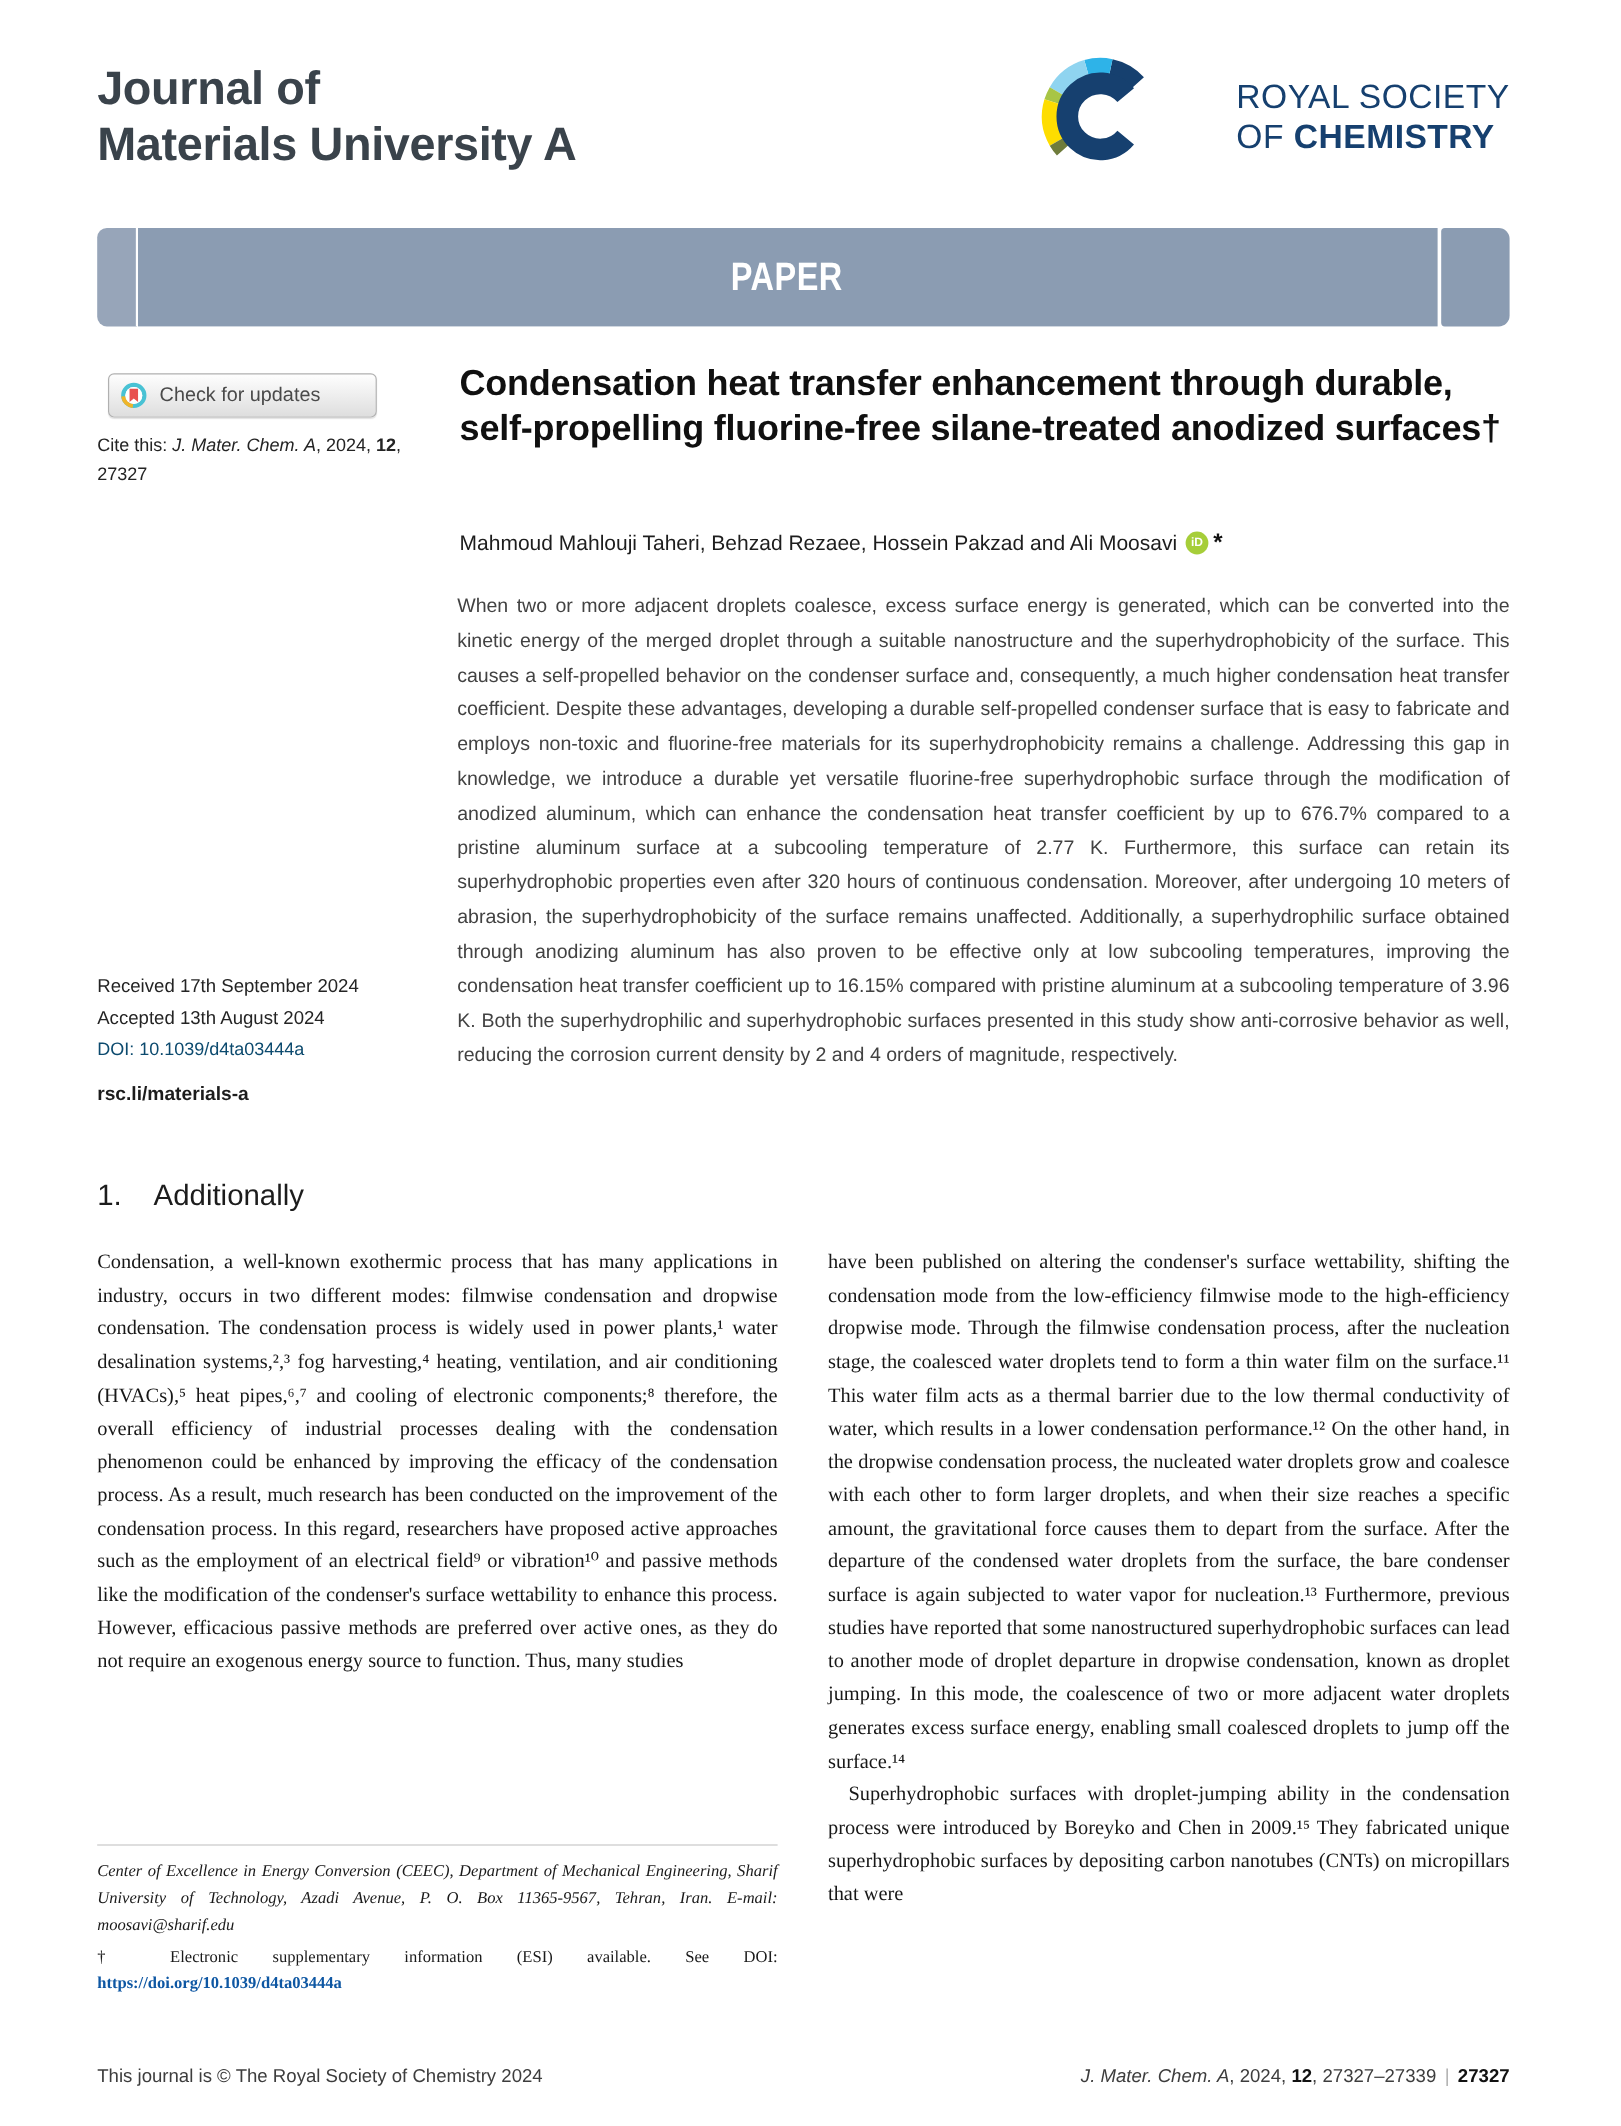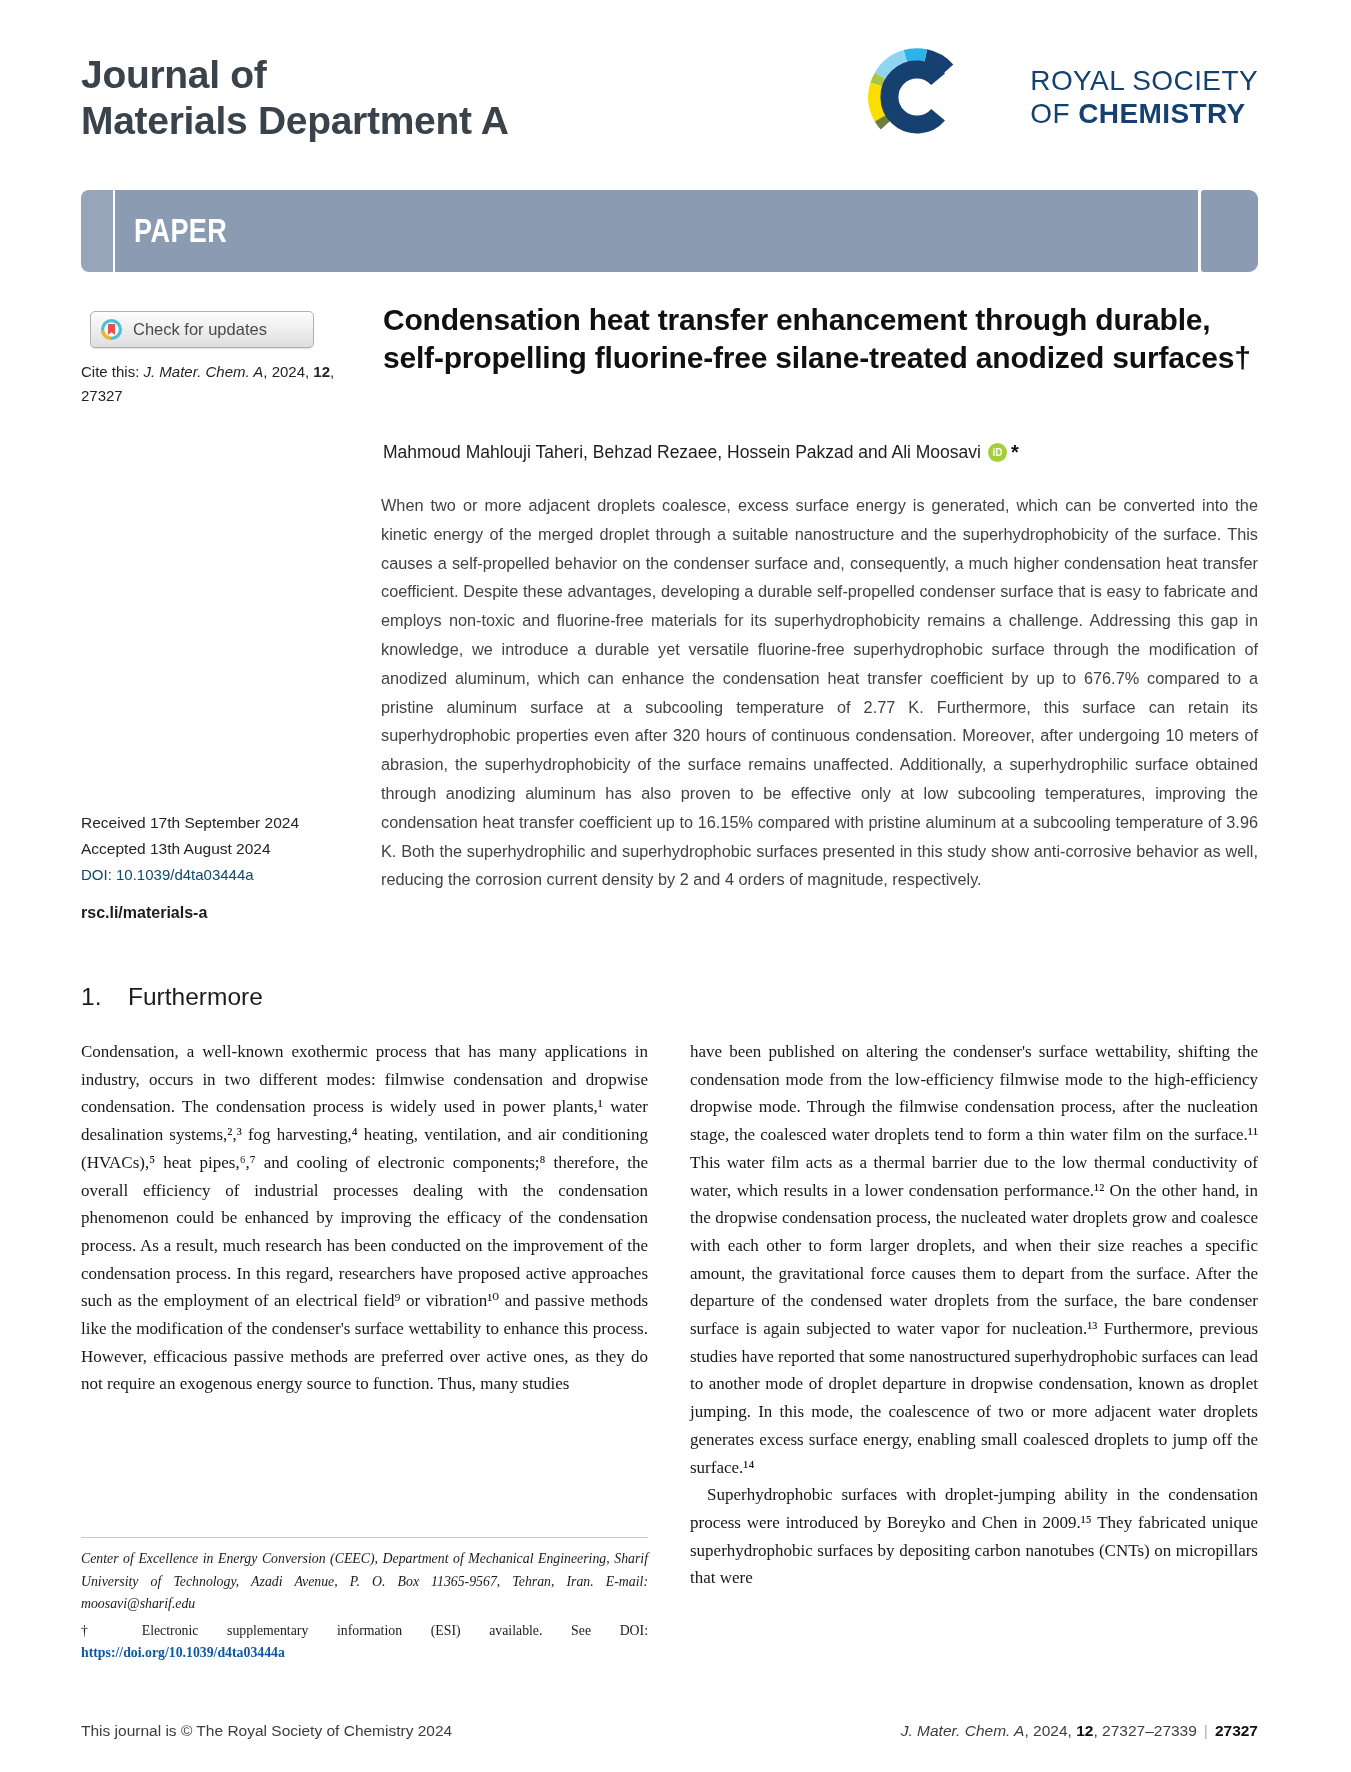--- a/index.html
+++ b/index.html
@@ -10,21 +10,21 @@
   .journal-title{position:absolute;left:81px;top:52px;font-size:39px;line-height:46px;
         font-weight:700;color:#3a434b;letter-spacing:-0.3px;}
   .rsc-logo{position:absolute;top:44px;right:93px;display:flex;align-items:center;gap:48px;}
   .rsc-logo-mark{width:106px;height:106px;flex:0 0 auto;}
   .rsc-logo-text{margin-left:12px;color:#16406f;font-size:28px;line-height:33px;letter-spacing:0.4px;}
   .rsc-logo-text .bold{font-weight:700;}
 
   
   .banner{position:absolute;left:81px;top:190px;width:1177px;height:82px;display:flex;}
   .banner .cap-left{width:32px;background:#97a5b9;border-radius:8px 0 0 8px;border-right:2px solid #fff;}
-  .banner .bar{flex:1;background:#8b9cb2;display:flex;align-items:center;padding-left:19px;}
+  .banner .bar{flex:1;background:#8b9cb2;display:flex;align-items:center;padding-left:19px;justify-content:center;}
   .banner .cap-right{width:57px;background:#8b9cb2;margin-left:3px;border-radius:3px 9px 9px 3px;}
   .banner .label{color:#fff;font-size:33px;font-weight:700;letter-spacing:0.5px;
         transform:scaleX(0.82);transform-origin:left center;}
 
   
   .check-badge{position:absolute;left:90px;top:311px;width:224px;height:37px;box-sizing:border-box;
         background:linear-gradient(#fefefe,#dedede);border:1px solid #b0b0b0;border-radius:5px;
         display:flex;align-items:center;padding-left:9px;cursor:pointer;box-shadow:0 1px 1px rgba(0,0,0,0.12);}
   .check-badge span.lbl{margin-left:10px;font-size:16.5px;color:#4a4a4a;}
   .cite{position:absolute;left:81px;top:360px;width:272px;font-size:15px;line-height:24px;color:#242424;}
@@ -69,21 +69,21 @@
   .footer .right .b{font-weight:700;color:#111;}
   .footer .right .sep{color:#b0b0b0;padding:0 7px;}
 </style>
 </head>
 <body>
 
 <div class="page">
 
   <div class="journal-title">
     <div>Journal of</div>
-    <div>Materials Department A</div>
+    <div>Materials University A</div>
   </div>
 
   <div class="rsc-logo">
     <svg class="rsc-logo-mark" viewBox="0 0 100 100">
       <path d="M58.2 11.4 A39.5 39.5 0 0 1 79.4 23.6" fill="none" stroke="#16406f" stroke-width="13"></path>
       <path d="M39.1 12.0 A39.5 39.5 0 0 1 58.2 11.4" fill="none" stroke="#2eb3e8" stroke-width="13"></path>
       <path d="M15.8 30.3 A39.5 39.5 0 0 1 39.1 12.0" fill="none" stroke="#8fd4f0" stroke-width="13"></path>
       <path d="M12.2 38.5 A39.5 39.5 0 0 1 15.8 30.3" fill="none" stroke="#a8c545" stroke-width="13"></path>
       <path d="M15.8 69.8 A39.5 39.5 0 0 1 12.2 38.5" fill="none" stroke="#fedd00" stroke-width="13"></path>
       <path d="M20.65 76.4 A39.5 39.5 0 0 1 15.8 69.8" fill="none" stroke="#6f7c3c" stroke-width="13"></path>
@@ -127,21 +127,21 @@
   <div class="authors">
     <span>Mahmoud Mahlouji Taheri, Behzad Rezaee, Hossein Pakzad and Ali Moosavi</span>
     <span class="orcid">iD</span>
     <span class="corr">*</span>
   </div>
 
   <div class="abstract">When two or more adjacent droplets coalesce, excess surface energy is generated, which can be converted into the kinetic energy of the merged droplet through a suitable nanostructure and the superhydrophobicity of the surface. This causes a self-propelled behavior on the condenser surface and, consequently, a much higher condensation heat transfer coefficient. Despite these advantages, developing a durable self-propelled condenser surface that is easy to fabricate and employs non-toxic and fluorine-free materials for its superhydrophobicity remains a challenge. Addressing this gap in knowledge, we introduce a durable yet versatile fluorine-free superhydrophobic surface through the modification of anodized aluminum, which can enhance the condensation heat transfer coefficient by up to 676.7% compared to a pristine aluminum surface at a subcooling temperature of 2.77 K. Furthermore, this surface can retain its superhydrophobic properties even after 320 hours of continuous condensation. Moreover, after undergoing 10 meters of abrasion, the superhydrophobicity of the surface remains unaffected. Additionally, a superhydrophilic surface obtained through anodizing aluminum has also proven to be effective only at low subcooling temperatures, improving the condensation heat transfer coefficient up to 16.15% compared with pristine aluminum at a subcooling temperature of 3.96 K. Both the superhydrophilic and superhydrophobic surfaces presented in this study show anti-corrosive behavior as well, reducing the corrosion current density by 2 and 4 orders of magnitude, respectively.</div>
 
   <div class="section-head">
     <span class="num">1.</span>
-    <span>Furthermore</span>
+    <span>Additionally</span>
   </div>
 
   <div class="columns">
     <div class="col left">
       <p>Condensation, a well-known exothermic process that has many applications in industry, occurs in two different modes: filmwise condensation and dropwise condensation. The condensation process is widely used in power plants,¹ water desalination systems,²,³ fog harvesting,⁴ heating, ventilation, and air conditioning (HVACs),⁵ heat pipes,⁶,⁷ and cooling of electronic components;⁸ therefore, the overall efficiency of industrial processes dealing with the condensation phenomenon could be enhanced by improving the efficacy of the condensation process. As a result, much research has been conducted on the improvement of the condensation process. In this regard, researchers have proposed active approaches such as the employment of an electrical field⁹ or vibration¹⁰ and passive methods like the modification of the condenser's surface wettability to enhance this process. However, efficacious passive methods are preferred over active ones, as they do not require an exogenous energy source to function. Thus, many studies</p>
     </div>
     <div class="col right">
       <p>have been published on altering the condenser's surface wettability, shifting the condensation mode from the low-efficiency filmwise mode to the high-efficiency dropwise mode. Through the filmwise condensation process, after the nucleation stage, the coalesced water droplets tend to form a thin water film on the surface.¹¹ This water film acts as a thermal barrier due to the low thermal conductivity of water, which results in a lower condensation performance.¹² On the other hand, in the dropwise condensation process, the nucleated water droplets grow and coalesce with each other to form larger droplets, and when their size reaches a specific amount, the gravitational force causes them to depart from the surface. After the departure of the condensed water droplets from the surface, the bare condenser surface is again subjected to water vapor for nucleation.¹³ Furthermore, previous studies have reported that some nanostructured superhydrophobic surfaces can lead to another mode of droplet departure in dropwise condensation, known as droplet jumping. In this mode, the coalescence of two or more adjacent water droplets generates excess surface energy, enabling small coalesced droplets to jump off the surface.¹⁴</p>
       <p class="indent">Superhydrophobic surfaces with droplet-jumping ability in the condensation process were introduced by Boreyko and Chen in 2009.¹⁵ They fabricated unique superhydrophobic surfaces by depositing carbon nanotubes (CNTs) on micropillars that were</p>
     </div>

